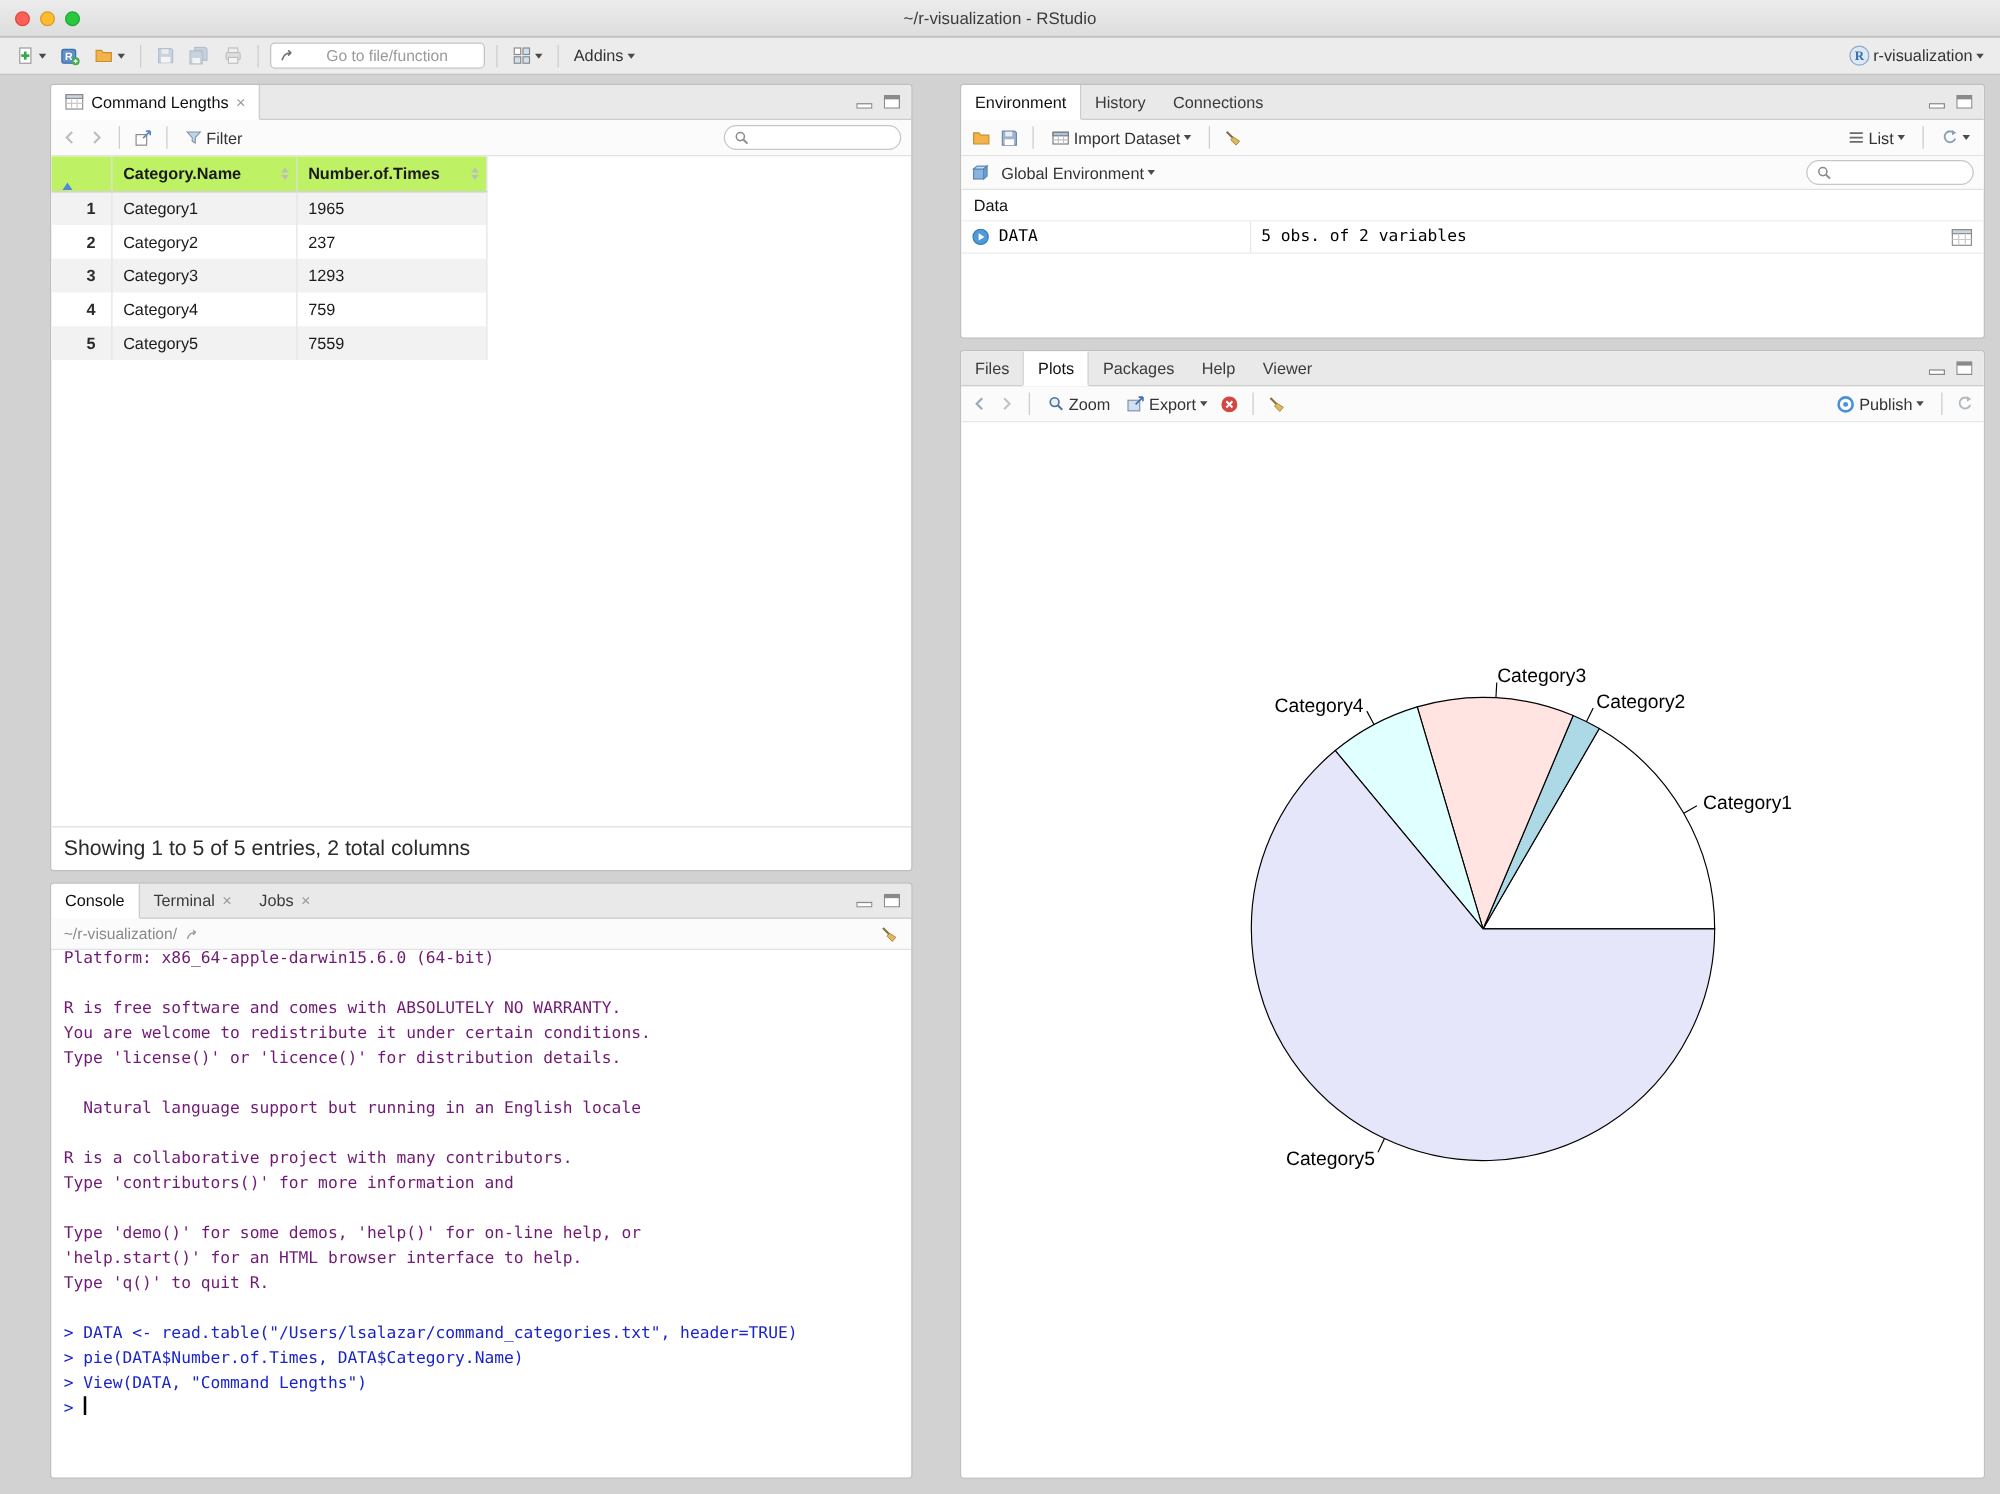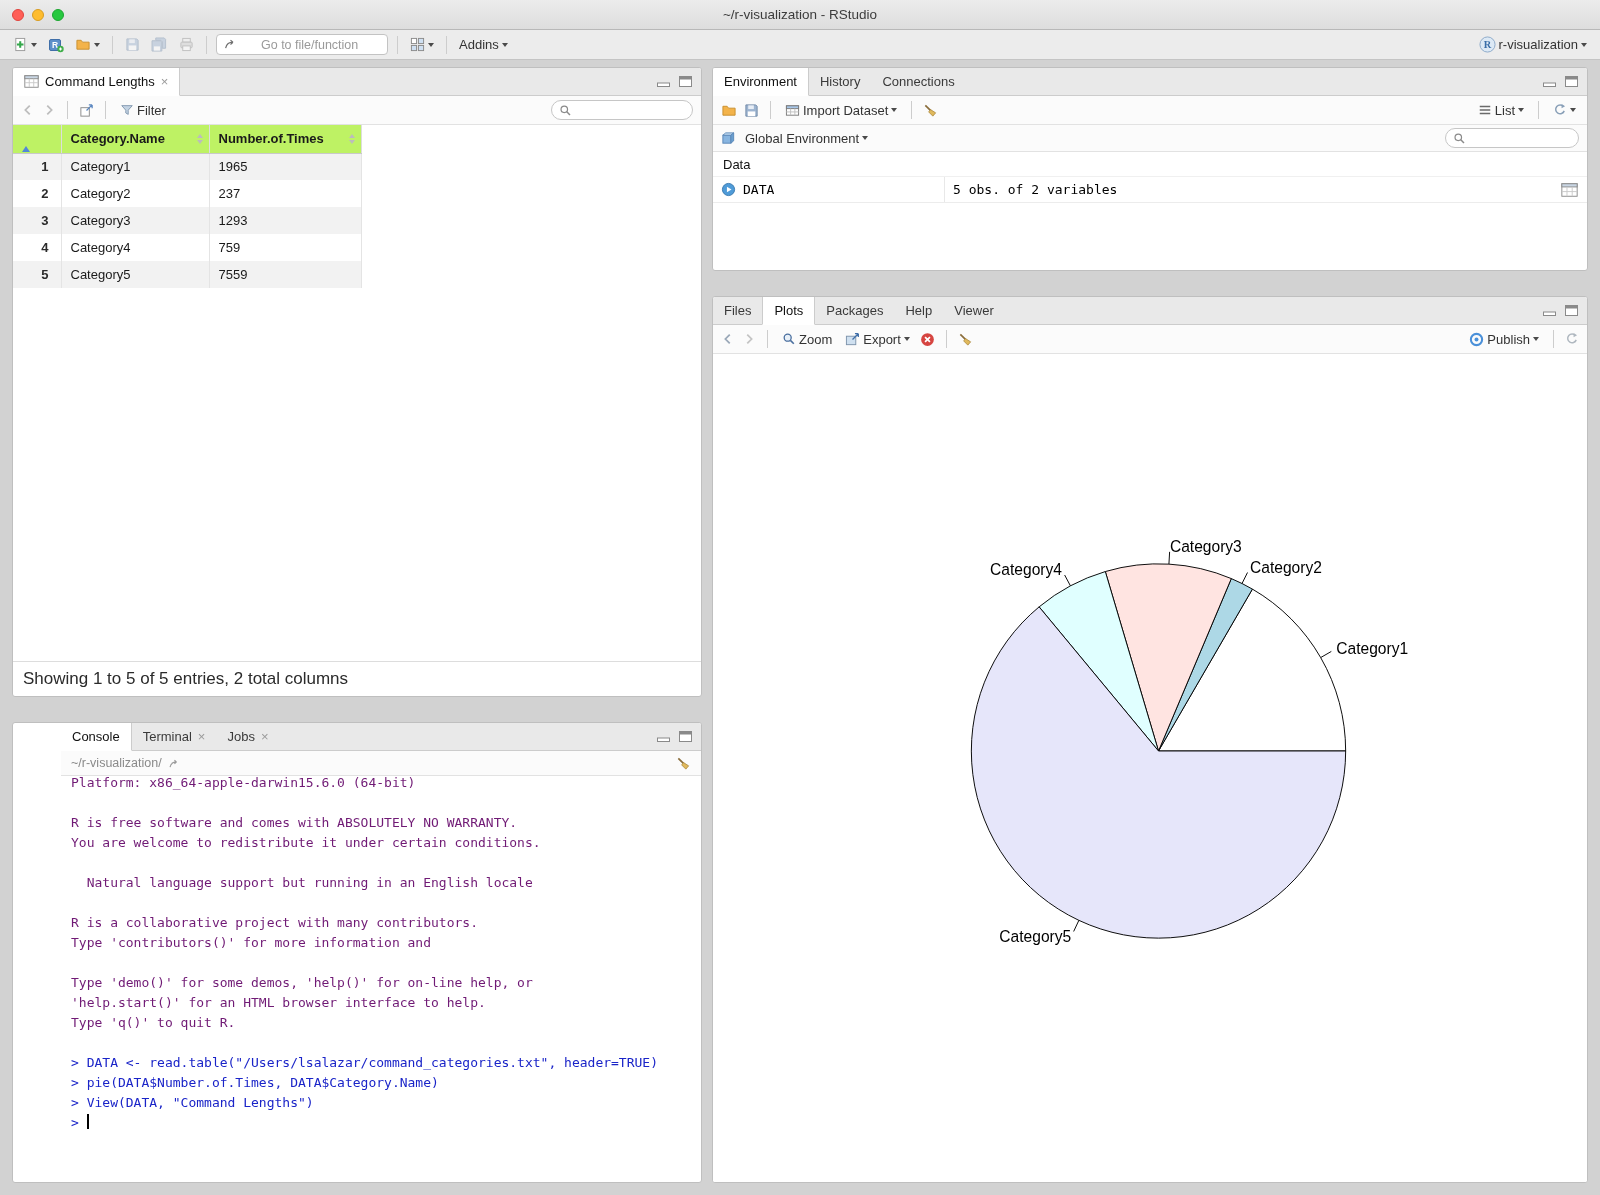--- a/index.html
+++ b/index.html
@@ -23,26 +23,26 @@
   .tbtn{display:flex;align-items:center;gap:3px;padding:2px 3px;border-radius:3px;cursor:default;}
   .tsep{width:1px;height:18px;background:#cdcdcd;margin:0 4px;flex:none;}
   .caret{display:inline-block;width:0;height:0;border-left:3.5px solid transparent;border-right:3.5px solid transparent;border-top:4px solid #4a4a4a;}
   .goto{display:flex;align-items:center;gap:24px;background:#fff;border:1px solid #c3c3c3;border-radius:4px;height:21px;width:172px;padding:0 7px;}
   .goto input{border:none;outline:none;flex:1;font-size:12.5px;font-family:"Liberation Sans",sans-serif;color:#333;min-width:0;}
   .goto input::placeholder{color:#9a9a9a;}
   .tb-spacer{flex:1;}
   .projname{font-size:13px;color:#333;}
   
   .main{flex:1;display:flex;gap:10px;padding:7px 12px 12px;min-height:0;}
-  .col{display:flex;flex-direction:column;gap:25px;min-height:0;}
+  .col{display:flex;flex-direction:column;gap:9px;min-height:0;margin-left:28px;}
   .col.left{width:690px;flex:none;}
   .col.right{flex:1;min-width:0;}
   .pane{background:#fff;border:1px solid #bfbfbf;border-radius:3px;display:flex;flex-direction:column;overflow:hidden;}
   #viewer-pane{height:630px;flex:none;}
-  #console-pane{flex:1;padding-left:48px;}
+  #console-pane{flex:1;}
   #env-pane{height:204px;flex:none;}
   #plots-pane{flex:1;}
   
   .pane-head{height:28px;flex:none;background:#e9e9e9;border-bottom:1px solid #cccccc;display:flex;align-items:stretch;position:relative;}
   .tab{display:flex;align-items:center;gap:6px;padding:0 11px;font-size:13px;color:#3a3a3a;cursor:default;}
   .tab.sel{background:#fff;border-left:1px solid #cccccc;border-right:1px solid #cccccc;margin-bottom:-1px;border-bottom:1px solid #fff;color:#111;}
   .tab.sel:first-child{border-left:none;}
   .tabx{color:#9a9a9a;font-size:13px;line-height:1;}
   .winbtns{position:absolute;right:9px;top:0;bottom:0;display:flex;align-items:center;gap:9px;}
   
@@ -325,20 +325,21 @@
         <svg class="ic" viewBox="0 0 16 16" width="15" height="15">
             <line x1="2.5" y1="2.5" x2="8.5" y2="8.5" stroke="#8a6d3b" stroke-width="1.8"></line>
             <polygon points="8,7 13.5,10.5 10.5,14 6,9.5" fill="#e0b95c" stroke="#a8853c" stroke-width="0.8"></polygon>
           </svg>
       </div>
       <div class="console-out">
           <div class="cline out">Platform: x86_64-apple-darwin15.6.0 (64-bit)</div>
           <div class="cline out"></div>
           <div class="cline out">R is free software and comes with ABSOLUTELY NO WARRANTY.</div>
           <div class="cline out">You are welcome to redistribute it under certain conditions.</div>
+          <div class="cline out">Type 'license()' or 'licence()' for distribution details.</div>
           <div class="cline out"></div>
           <div class="cline out">  Natural language support but running in an English locale</div>
           <div class="cline out"></div>
           <div class="cline out">R is a collaborative project with many contributors.</div>
           <div class="cline out">Type 'contributors()' for more information and</div>
           <div class="cline out"></div>
           <div class="cline out">Type 'demo()' for some demos, 'help()' for on-line help, or</div>
           <div class="cline out">'help.start()' for an HTML browser interface to help.</div>
           <div class="cline out">Type 'q()' to quit R.</div>
           <div class="cline out"></div>

